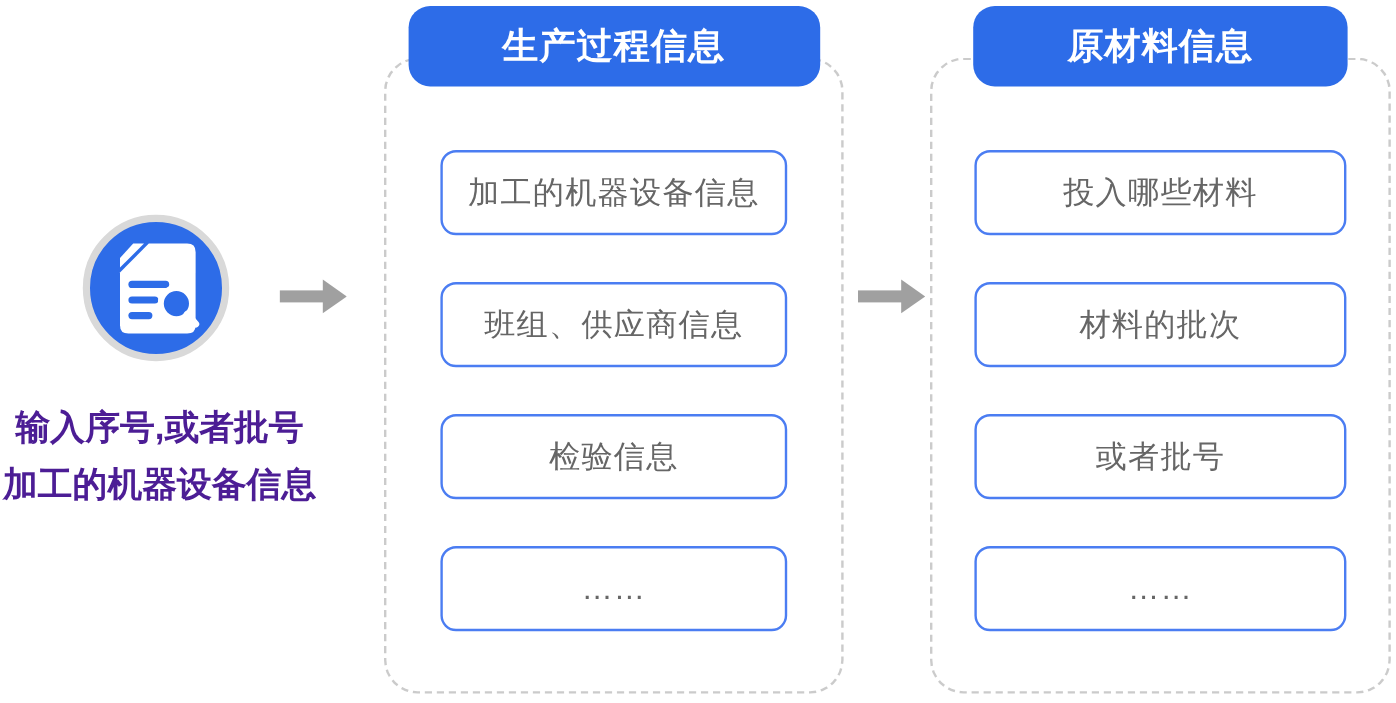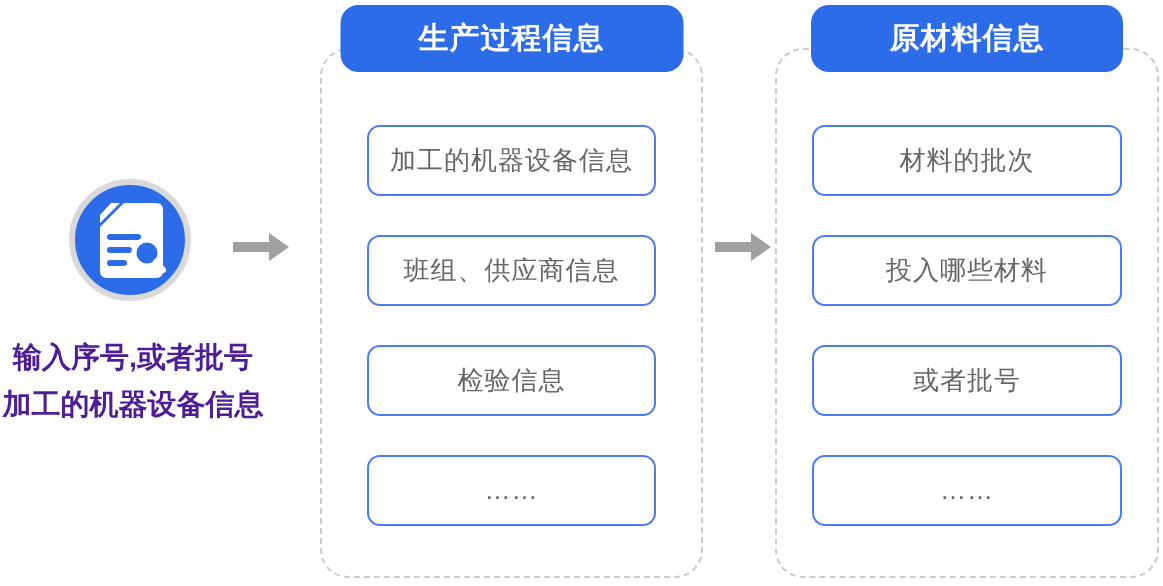--- a/index.html
+++ b/index.html
@@ -84,19 +84,19 @@
     <div class="info-box">……</div>
   </section>
 
   <svg class="arrow arrow-2" viewBox="0 0 56 32">
     <rect x="0" y="11" width="37" height="10" fill="#a0a0a0"></rect>
     <polygon points="36,2 56,16 36,30" fill="#a0a0a0"></polygon>
   </svg>
 
   <section class="panel panel-2">
     <div class="pill">原材料信息</div>
+    <div class="info-box">投入哪些材料</div>
     <div class="info-box">材料的批次</div>
-    <div class="info-box">投入哪些材料</div>
     <div class="info-box">或者批号</div>
     <div class="info-box">……</div>
   </section>
 
 </div>
 
 </body></html>

